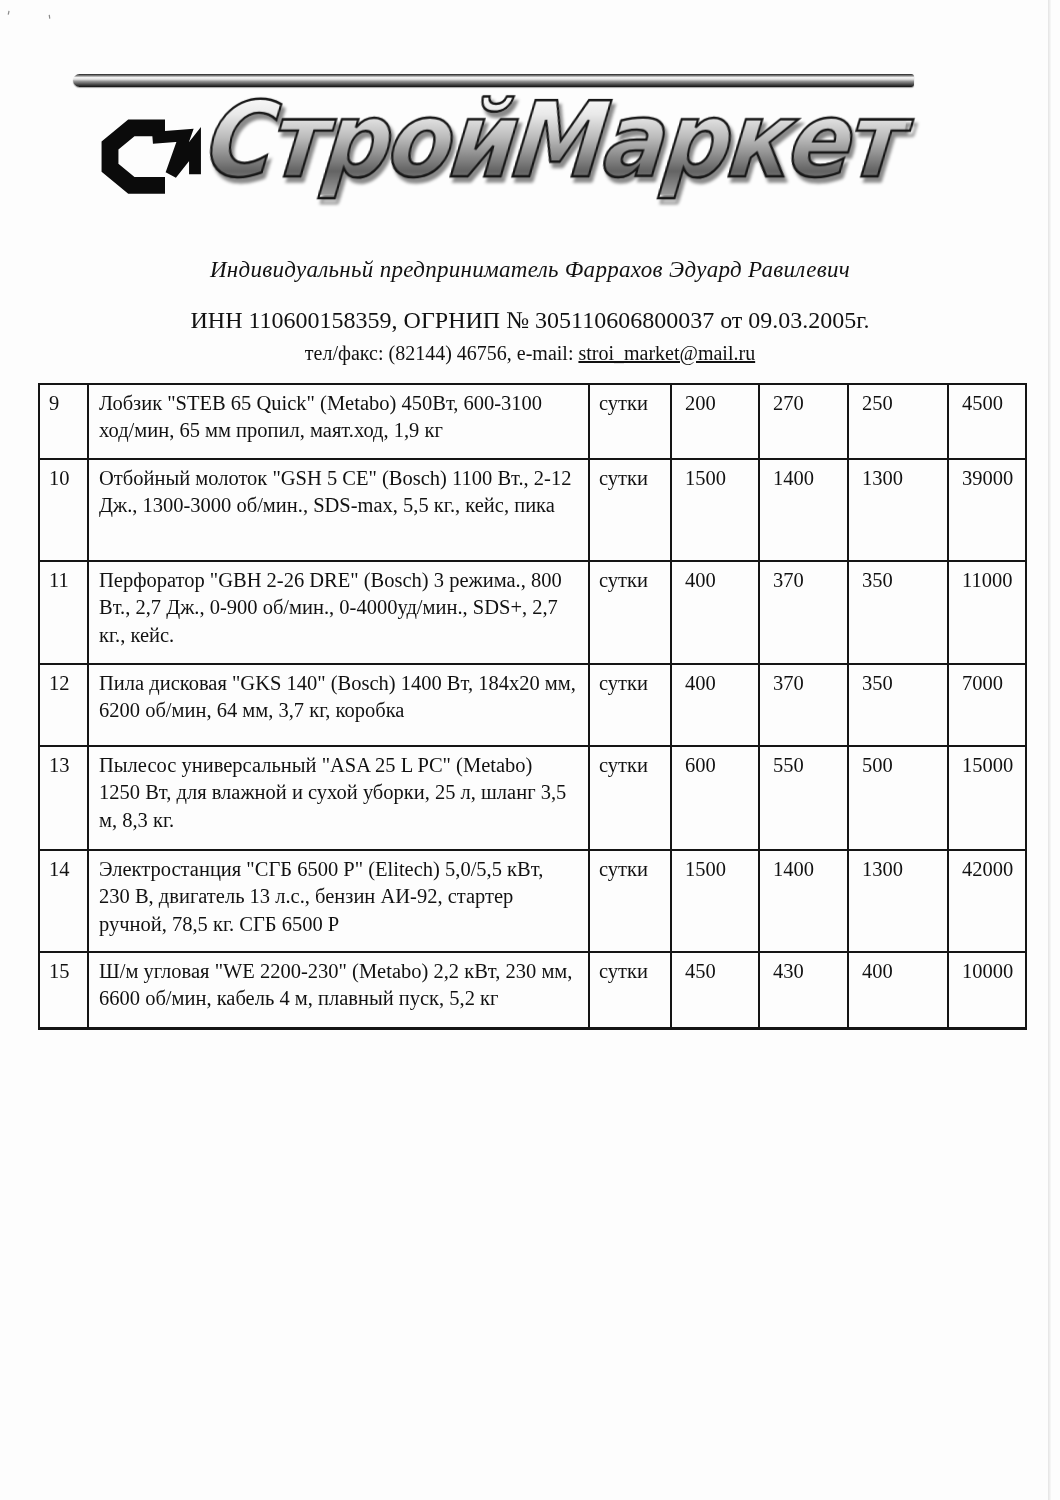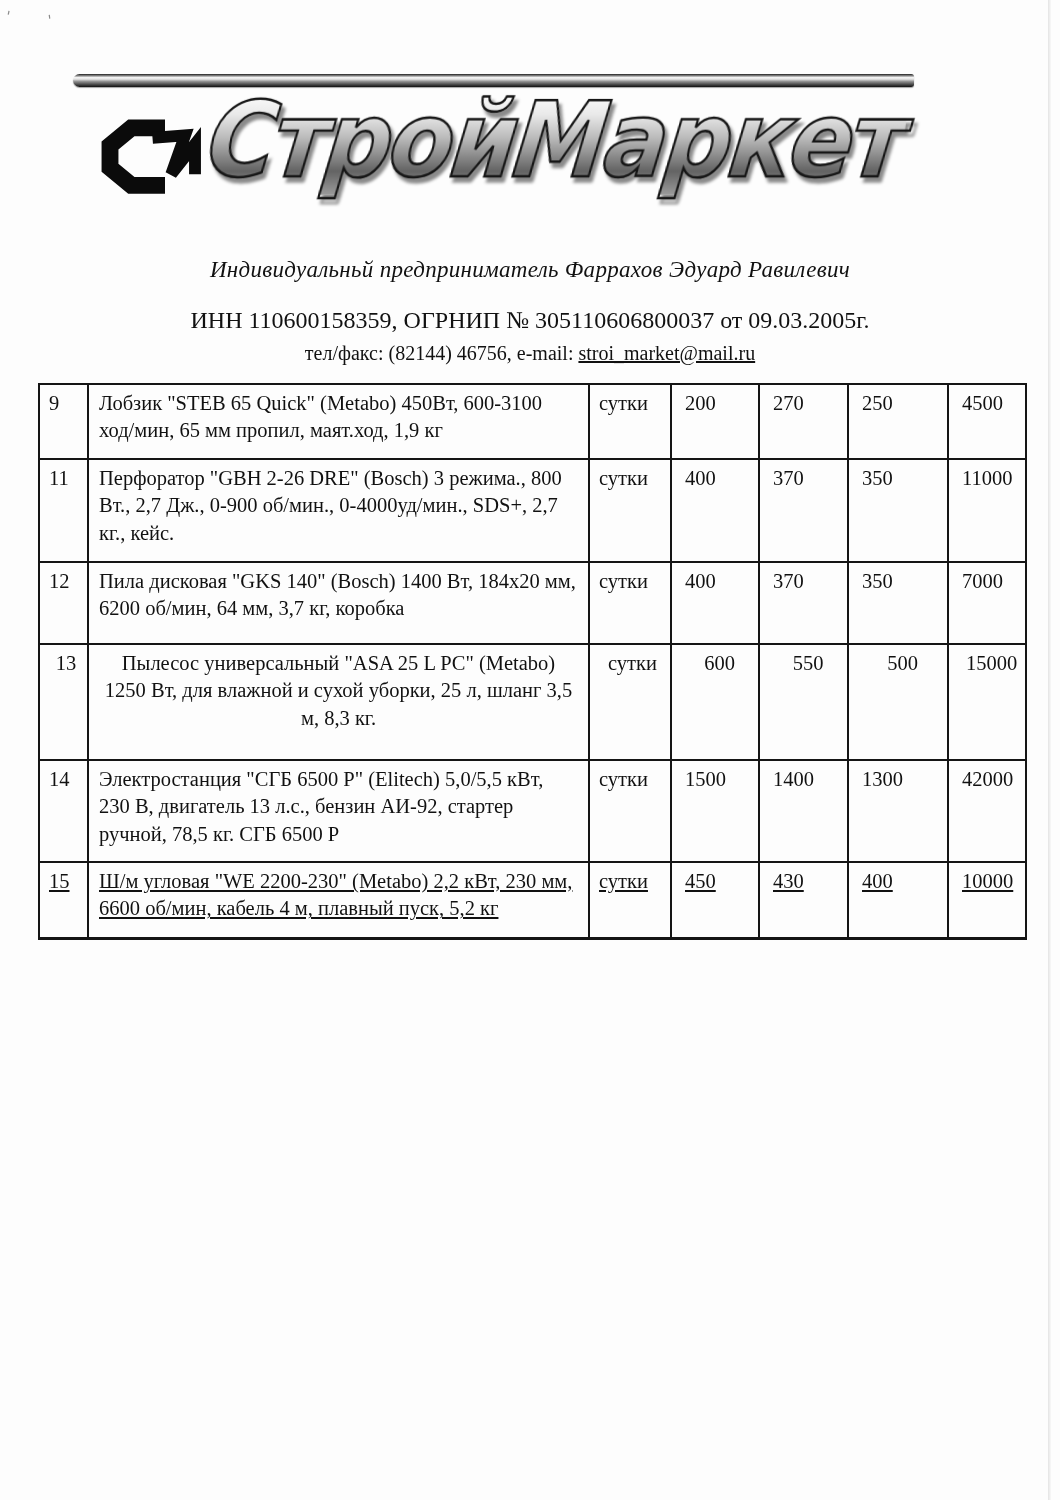--- a/index.html
+++ b/index.html
@@ -94,23 +94,23 @@
   col.w-dep     { width: 78px; }
   td.c-num    { padding: 5px 4px 0 9px; }
   td.c-desc   { padding: 5px 10px 0 10px; }
   td.c-period { padding: 5px 4px 0 9px; border-radius: 11px; }
   td.c-price  { padding: 5px 4px 0 13px; }
   td.c-dep    { padding: 5px 4px 12px 13px; }
   tr.r-0 { height: 75px; }
   tr.r-1 { height: 102px; }
   tr.r-2 { height: 103px; }
   tr.r-3 { height: 82px; margin-left: 14px; }
-  tr.r-4 { height: 116px; text-align: center; }
+  tr.r-4 { height: 104px; }
   tr.r-5 { height: 102px; margin-left: 20px; }
-  tr.r-6 { height: 76px; text-decoration: underline; }
+  tr.r-6 { height: 76px; }
 </style>
 </head>
 <body>
 
 <div class="page">
 
   <span class="scan-mark m1">'</span>
   <span class="scan-mark m2">'</span>
 
   <div class="metal-bar"></div>
@@ -142,20 +142,29 @@
     <tr class="r-0">
       <td class="c-num">9</td>
       <td class="c-desc">Лобзик "STEB 65 Quick" (Metabo) 450Вт, 600-3100 ход/мин, 65 мм пропил, маят.ход, 1,9 кг</td>
       <td class="c-period">сутки</td>
       <td class="c-price">200</td>
       <td class="c-price">270</td>
       <td class="c-price">250</td>
       <td class="c-dep">4500</td>
     </tr>
 
+    <tr class="r-1">
+      <td class="c-num">10</td>
+      <td class="c-desc">Отбойный молоток "GSH 5 CE" (Bosch) 1100 Вт., 2-12 Дж., 1300-3000 об/мин., SDS-max, 5,5 кг., кейс, пика</td>
+      <td class="c-period">сутки</td>
+      <td class="c-price">1500</td>
+      <td class="c-price">1400</td>
+      <td class="c-price">1300</td>
+      <td class="c-dep">39000</td>
+    </tr>
 
     <tr class="r-2">
       <td class="c-num">11</td>
       <td class="c-desc">Перфоратор "GBH 2-26 DRE" (Bosch) 3 режима., 800 Вт., 2,7 Дж., 0-900 об/мин., 0-4000уд/мин., SDS+, 2,7 кг., кейс.</td>
       <td class="c-period">сутки</td>
       <td class="c-price">400</td>
       <td class="c-price">370</td>
       <td class="c-price">350</td>
       <td class="c-dep">11000</td>
     </tr>

